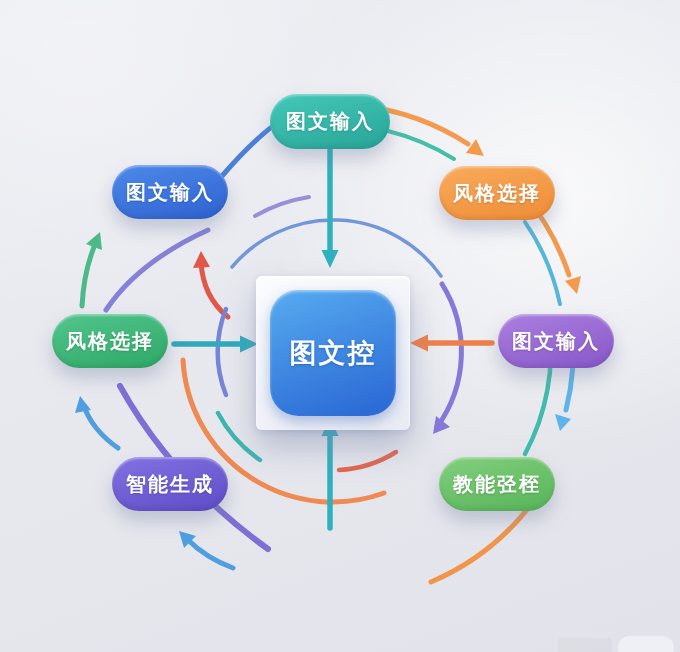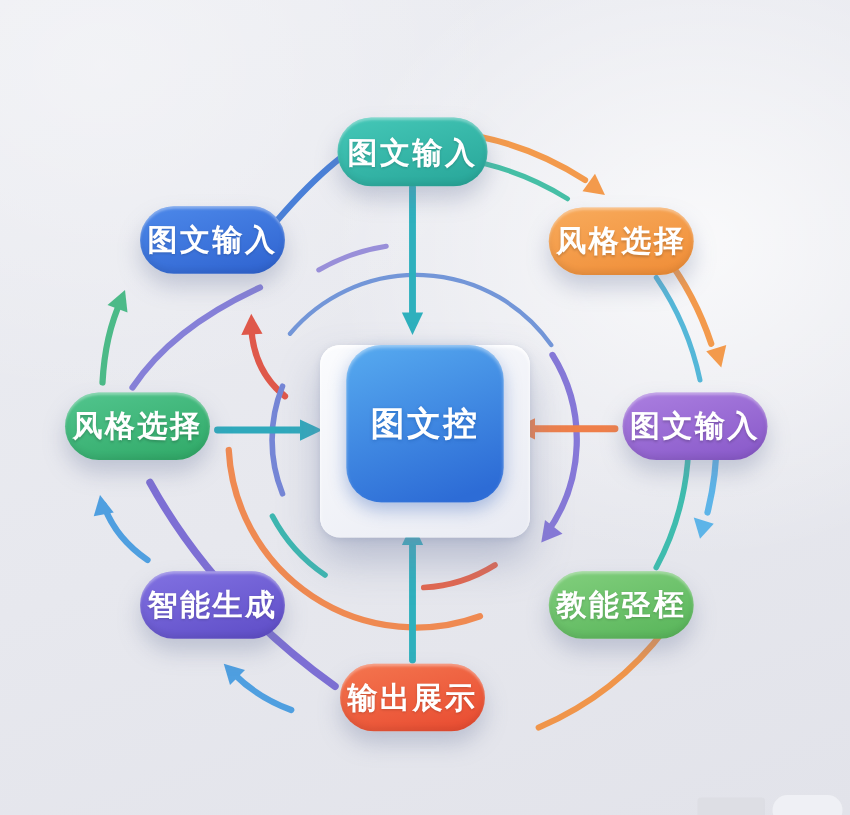--- a/index.html
+++ b/index.html
@@ -15,39 +15,39 @@
       radial-gradient(500px 420px at 12% 8%, rgba(255,255,255,.35), rgba(255,255,255,0) 65%),
       linear-gradient(160deg,#ecedf2 0%,#e7e8ee 55%,#e2e3ea 100%);
   }
   svg.links{position:absolute;left:0;top:0;z-index:1;}
   svg.links path{fill:none;stroke-linecap:round;}
 
   .node{
     position:absolute;z-index:3;
     width:116px;height:54px;border-radius:27px;
     display:flex;align-items:center;justify-content:center;
-    color:#fff;font-weight:bold;font-size:24px;letter-spacing:2px;
+    color:#fff;font-weight:bold;font-size:20px;letter-spacing:2px;
     text-shadow:0 1px 2px rgba(0,0,0,.18);
     box-shadow:0 10px 18px rgba(115,125,160,.35), inset 0 2px 2px rgba(255,255,255,.35), inset 0 -3px 5px rgba(0,0,0,.08);
   }
   .n-top        {left:270px;top:94px;width:120px;height:55px;background:linear-gradient(165deg,#45c8b8,#27a598);}
   .n-top-left   {left:112px;top:165px;background:linear-gradient(165deg,#4d89ea,#2e62cf);}
   .n-top-right  {left:439px;top:166px;background:linear-gradient(165deg,#f8ab5c,#ef8c36);}
   .n-left       {left:52px; top:314px;background:linear-gradient(165deg,#52c58e,#2fa866);}
   .n-right      {left:498px;top:314px;background:linear-gradient(165deg,#ab7fe0,#8757c8);}
   .n-bottom-left{left:112px;top:457px;background:linear-gradient(165deg,#8272e2,#5d4cc6);}
   .n-bottom-right{left:439px;top:457px;background:linear-gradient(165deg,#82cf7d,#57b459);}
   .n-bottom     {left:272px;top:531px;background:linear-gradient(165deg,#f4764f,#e84a30);}
 
   .center-card{
-    position:absolute;z-index:4;left:256px;top:276px;width:168px;height:154px;
-    border-radius:16px;
+    position:absolute;z-index:4;left:256px;top:276px;width:154px;height:154px;
+    border-radius:6px;
     background:linear-gradient(150deg,#fbfcfe,#e9ebf3);
     box-shadow:0 18px 32px rgba(125,135,170,.45), 0 2px 6px rgba(125,135,170,.25), inset 0 2px 3px #ffffff;
-    display:flex;justify-content:center;
+    display:flex;align-items:center;justify-content:center;
   }
   .center-inner{
     width:126px;height:126px;border-radius:28px;
     background:linear-gradient(160deg,#57abf0 0%,#2d6cd6 90%);
     box-shadow:0 6px 14px rgba(40,90,180,.35), inset 0 2px 3px rgba(255,255,255,.45);
     display:flex;flex-direction:column;align-items:center;justify-content:center;
     color:#fff;font-weight:bold;font-size:27px;line-height:36px;letter-spacing:2px;
     text-shadow:0 1px 3px rgba(0,60,140,.35);
   }
   .wm{position:absolute;z-index:5;right:6px;bottom:-8px;display:flex;gap:6px;align-items:flex-end;opacity:.85;}
@@ -167,23 +167,20 @@
   </div>
   <div class="node n-right">
     <span>图文输入</span>
   </div>
   <div class="node n-bottom-right">
     <span>教能弪桎</span>
   </div>
   <div class="node n-bottom-left">
     <span>智能生成</span>
   </div>
-  <div class="node n-bottom">
-    <span>输出展示</span>
-  </div>
 
   <div class="center-card">
     <div class="center-inner">
       <span>图文控</span>
     </div>
   </div>
 
   <div class="wm">
     <span class="wm-a"></span>
     <span class="wm-b"></span>

